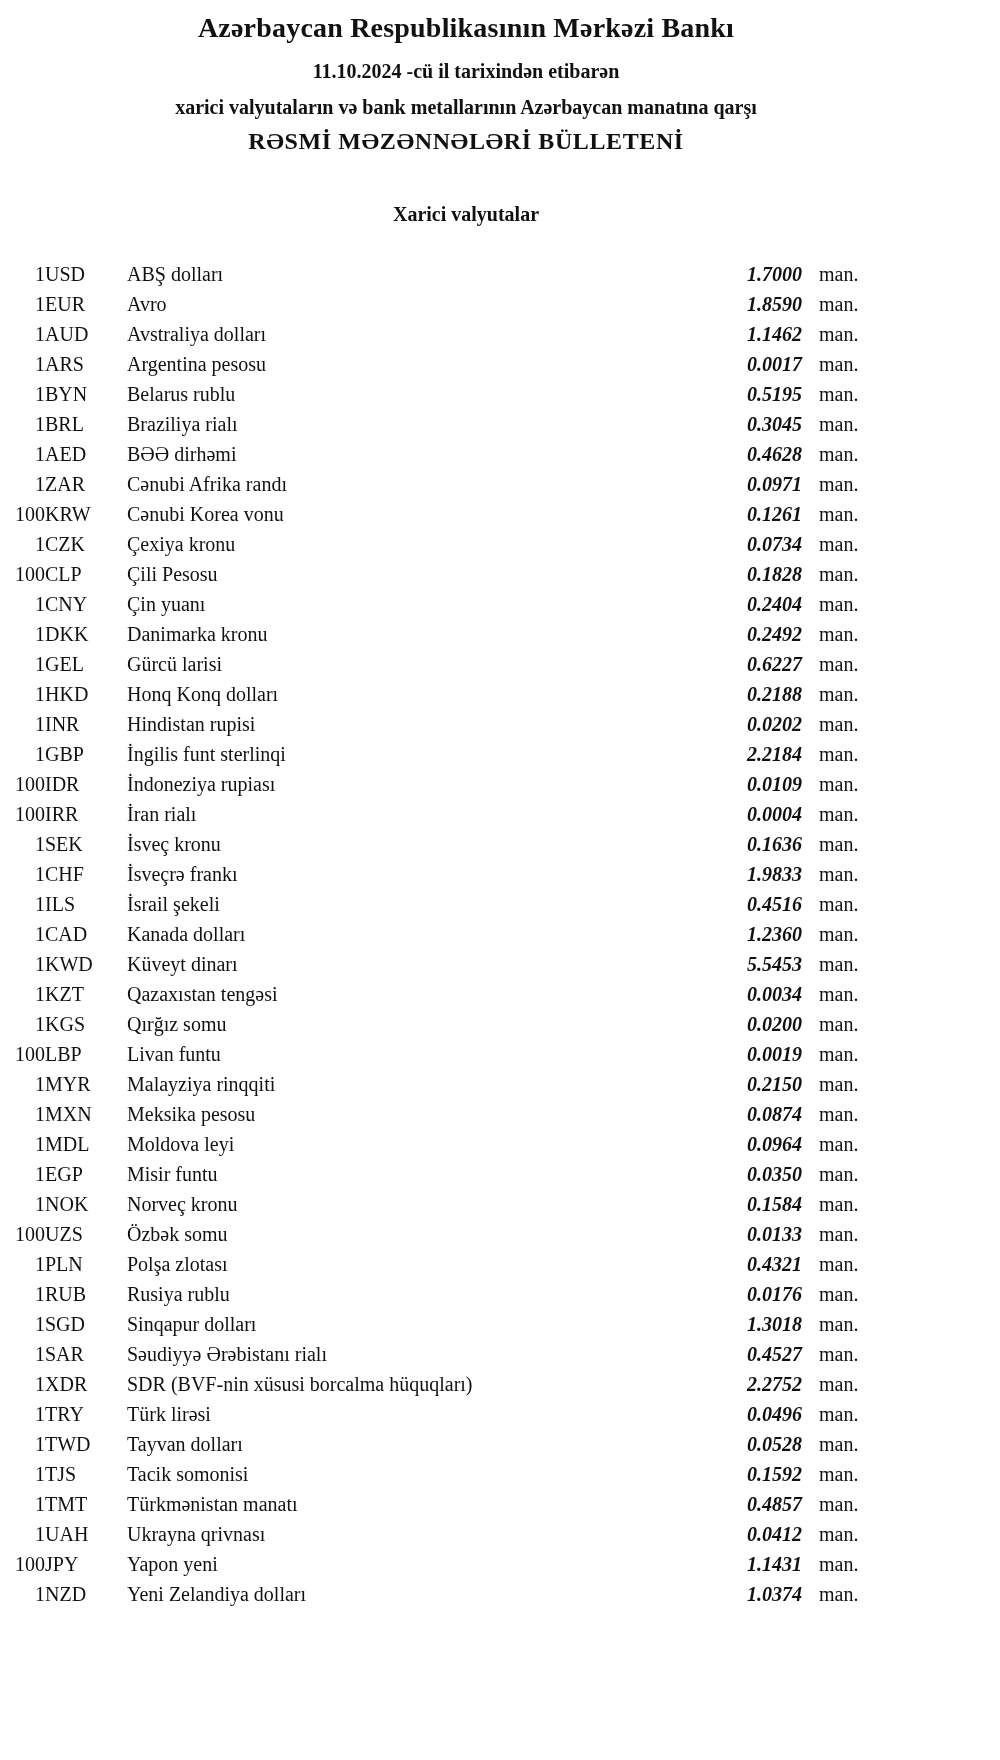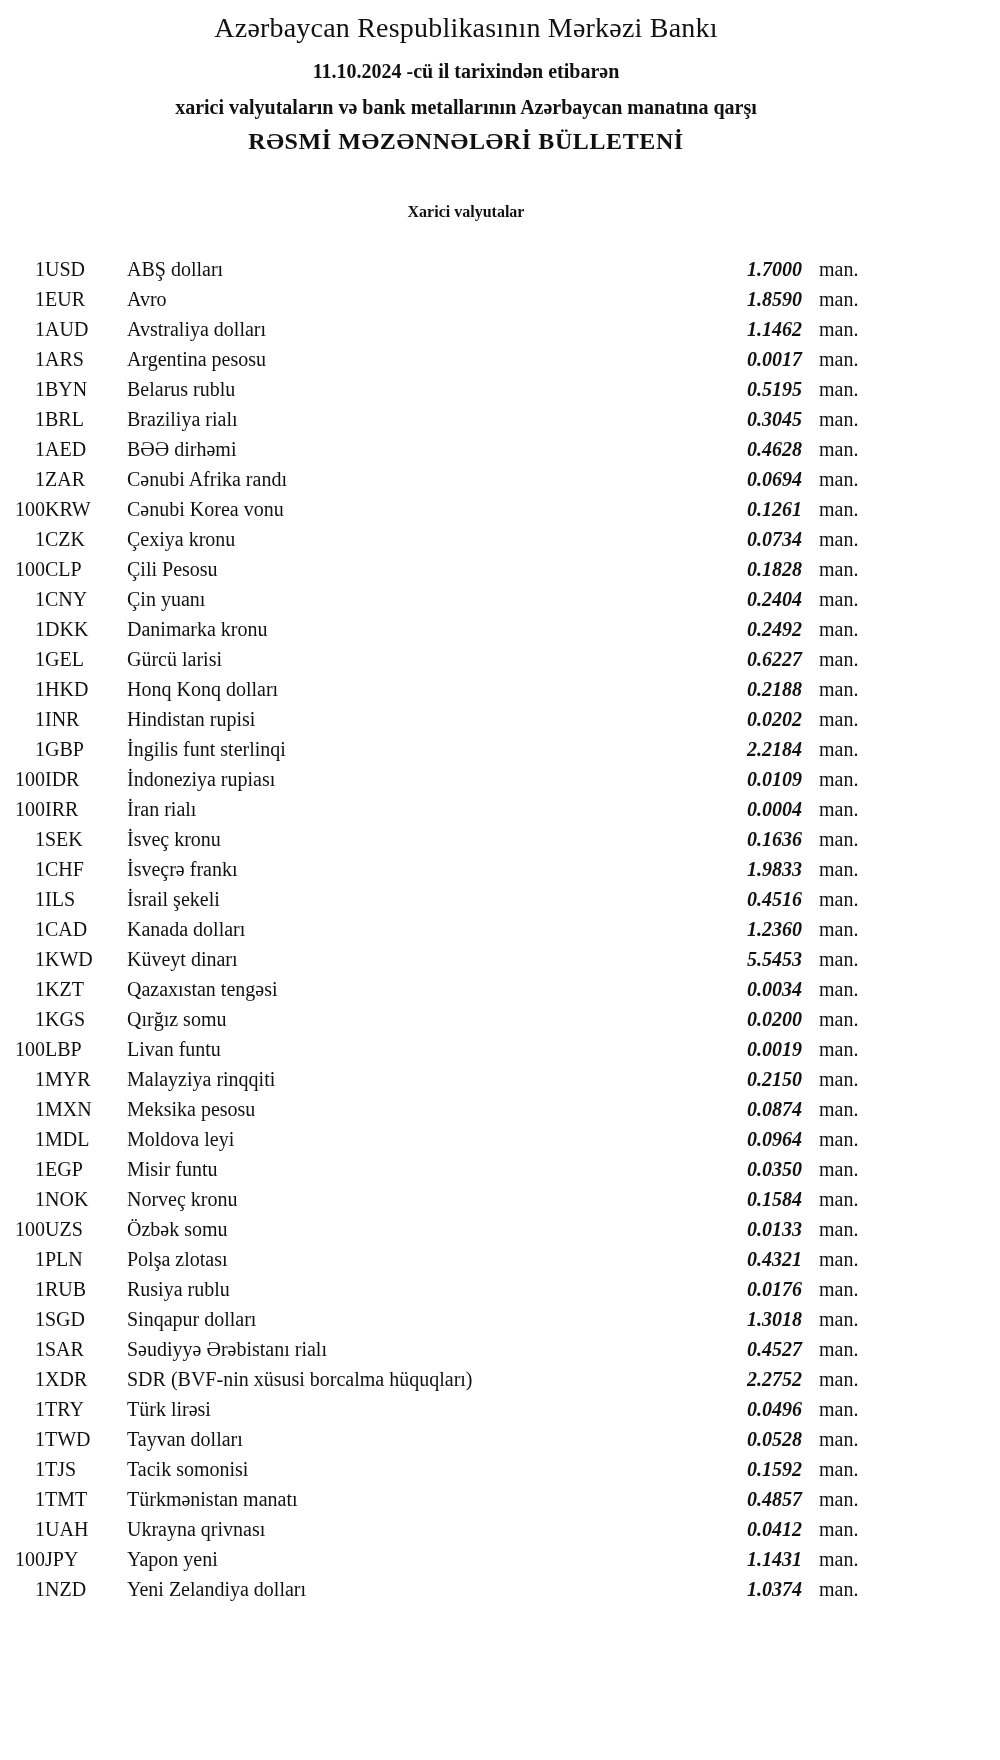--- a/index.html
+++ b/index.html
@@ -17,21 +17,21 @@
     overflow: hidden;
   }
   .headers {
     width: 924px;
     margin-left: 4px;
     text-align: center;
     padding-top: 12px;
   }
   .doc-title {
     font-size: 28px;
-    font-weight: normal;
+    font-weight: bold;
     margin: 0 0 16px 0;
     letter-spacing: 0.2px;
     text-align: center;
   }
   .doc-date {
     font-size: 20px;
     font-weight: bold;
     margin: 0 0 13px 0;
   }
   .doc-subtitle {
@@ -39,21 +39,21 @@
     font-weight: bold;
     margin: 0 0 9px 0;
   }
   .doc-bulletin {
     font-size: 24px;
     font-weight: bold;
     letter-spacing: 0.6px;
     margin: 0;
   }
   .section-title {
-    font-size: 16px;
+    font-size: 20px;
     font-weight: bold;
     text-align: center;
     width: 924px;
     margin: 48px 0 7px 4px;
   }
   .table {
     width: 862px;
     margin-left: 0px;
   }
   .row {
@@ -155,21 +155,21 @@
     <span class="code">AED</span>
     <span class="name">BƏƏ dirhəmi</span>
     <span class="rate">0.4628</span>
     <span class="unit">man.</span>
   </div>
 
   <div class="row">
     <span class="qty">1</span>
     <span class="code">ZAR</span>
     <span class="name">Cənubi Afrika randı</span>
-    <span class="rate">0.0694</span>
+    <span class="rate">0.0971</span>
     <span class="unit">man.</span>
   </div>
 
   <div class="row">
     <span class="qty">100</span>
     <span class="code">KRW</span>
     <span class="name">Cənubi Korea vonu</span>
     <span class="rate">0.1261</span>
     <span class="unit">man.</span>
   </div>

